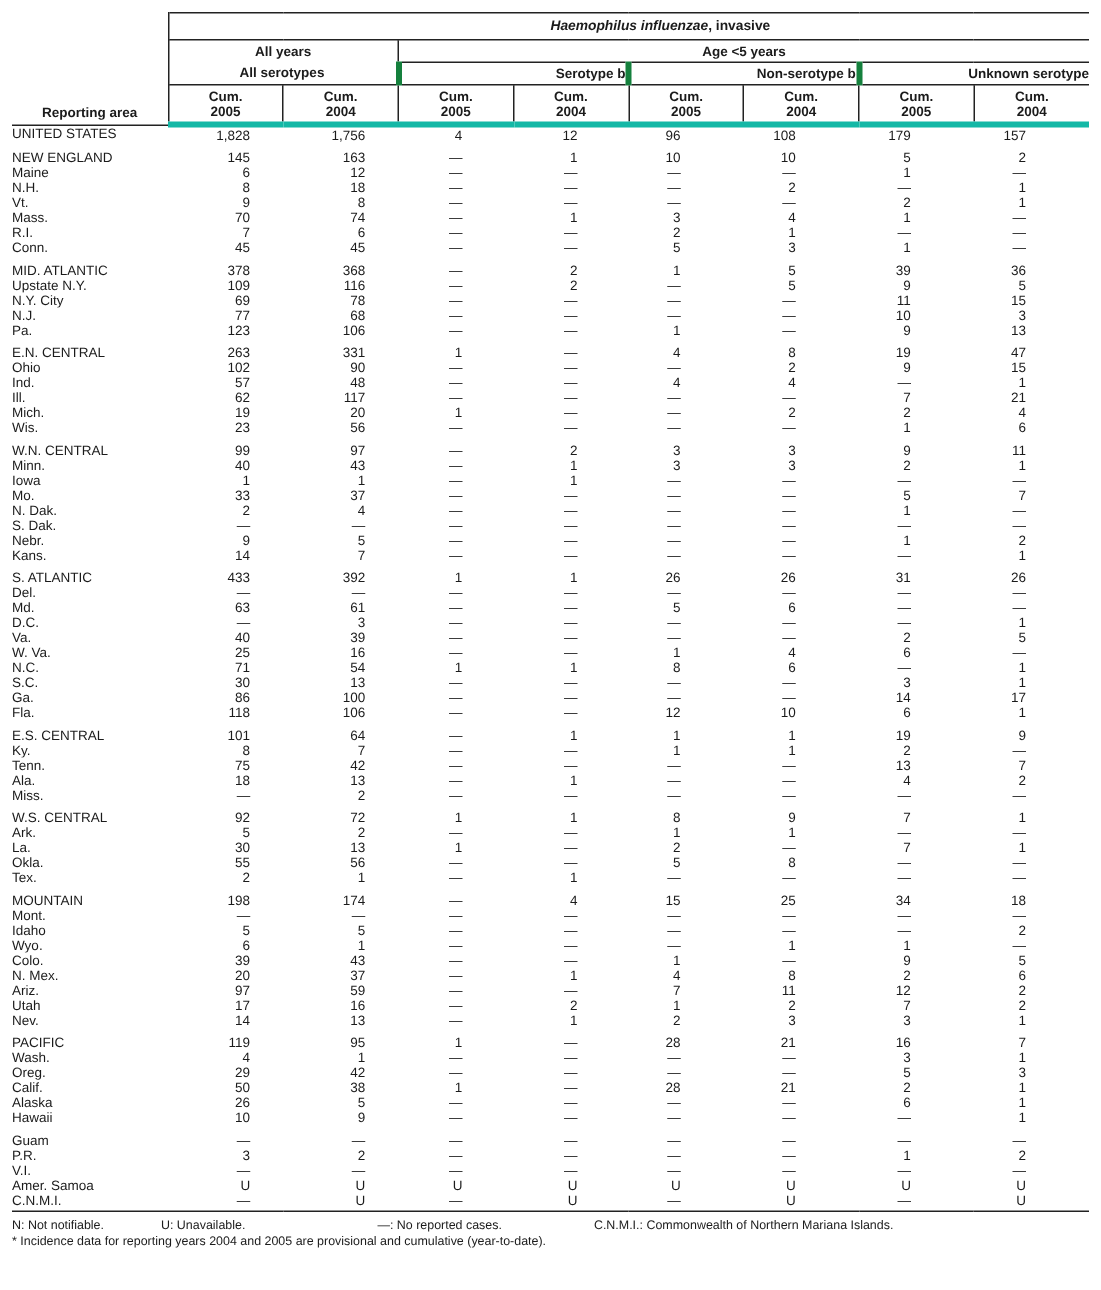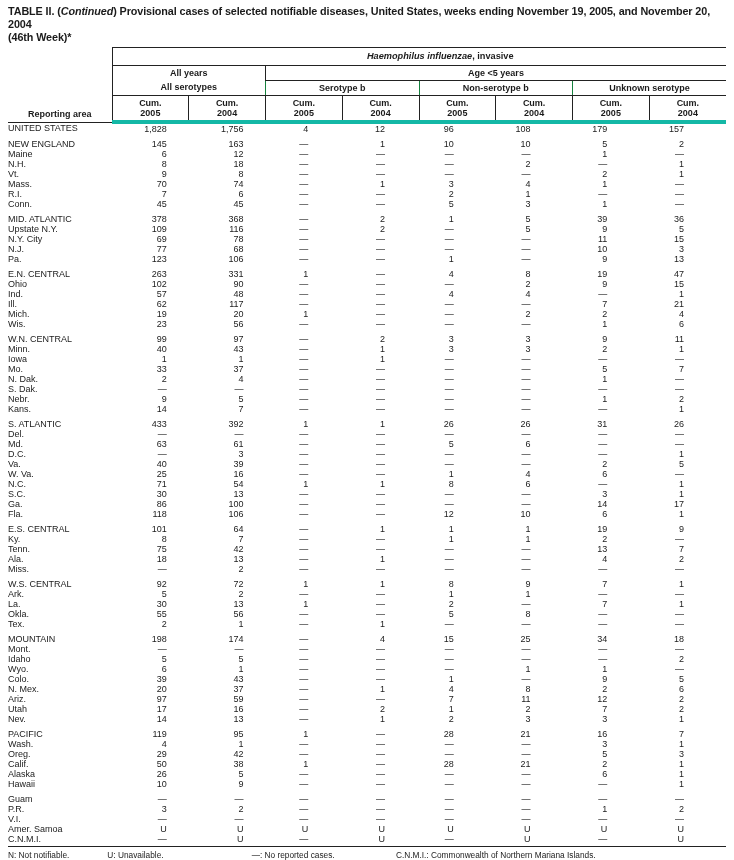--- a/index.html
+++ b/index.html
@@ -46,21 +46,21 @@
     border-top: 1px solid #222;
     border-bottom: 1px solid #222;
     height: 17px;
     font-size: 9.2px;
     padding-left: 42px;
   }
   th.disease i { font-style: italic; }
   tr.h2 th { height: 14px; }
   th.g-age5 { border-left: 1px solid #222; border-bottom: 1px solid #222; margin-top: 36px; }
   tr.h3 th { height: 14px; border-bottom: 1px solid #222; margin-left: 25px; }
-  th.bl { border-left: 1px solid #15803d; }
+  th.bl { border-left: 4px solid #15803d; text-align: right; }
   tr.h4 th {
     height: 24px;
     border-bottom: 4px solid #14b8a6;
     line-height: 10px;
     vertical-align: middle;
   }
   tr.h4 th + th { border-left: 1px solid #222; }
 
   tbody td {
     height: 10px;
@@ -81,24 +81,20 @@
   .fn-line1 span { display: inline-block; }
   .fn1-0 { width: 97px; }
   .fn1-1 { width: 105px; }
   .fn1-2 { width: 142px; margin-left: 37px; }
 </style>
 </head>
 <body>
 
 <div class="page">
 
-  <div class="title">
-    <span>TABLE II. (</span><i>Continued</i><span>) Provisional cases of selected notifiable diseases, United States, weeks ending November 19, 2005, and November 20, 2004</span>
-    <div>(46th Week)*</div>
-  </div>
 
   <table class="data">
     <colgroup>
       <col class="c-area">
       <col>
         <col>
         <col>
         <col>
         <col>
         <col>

